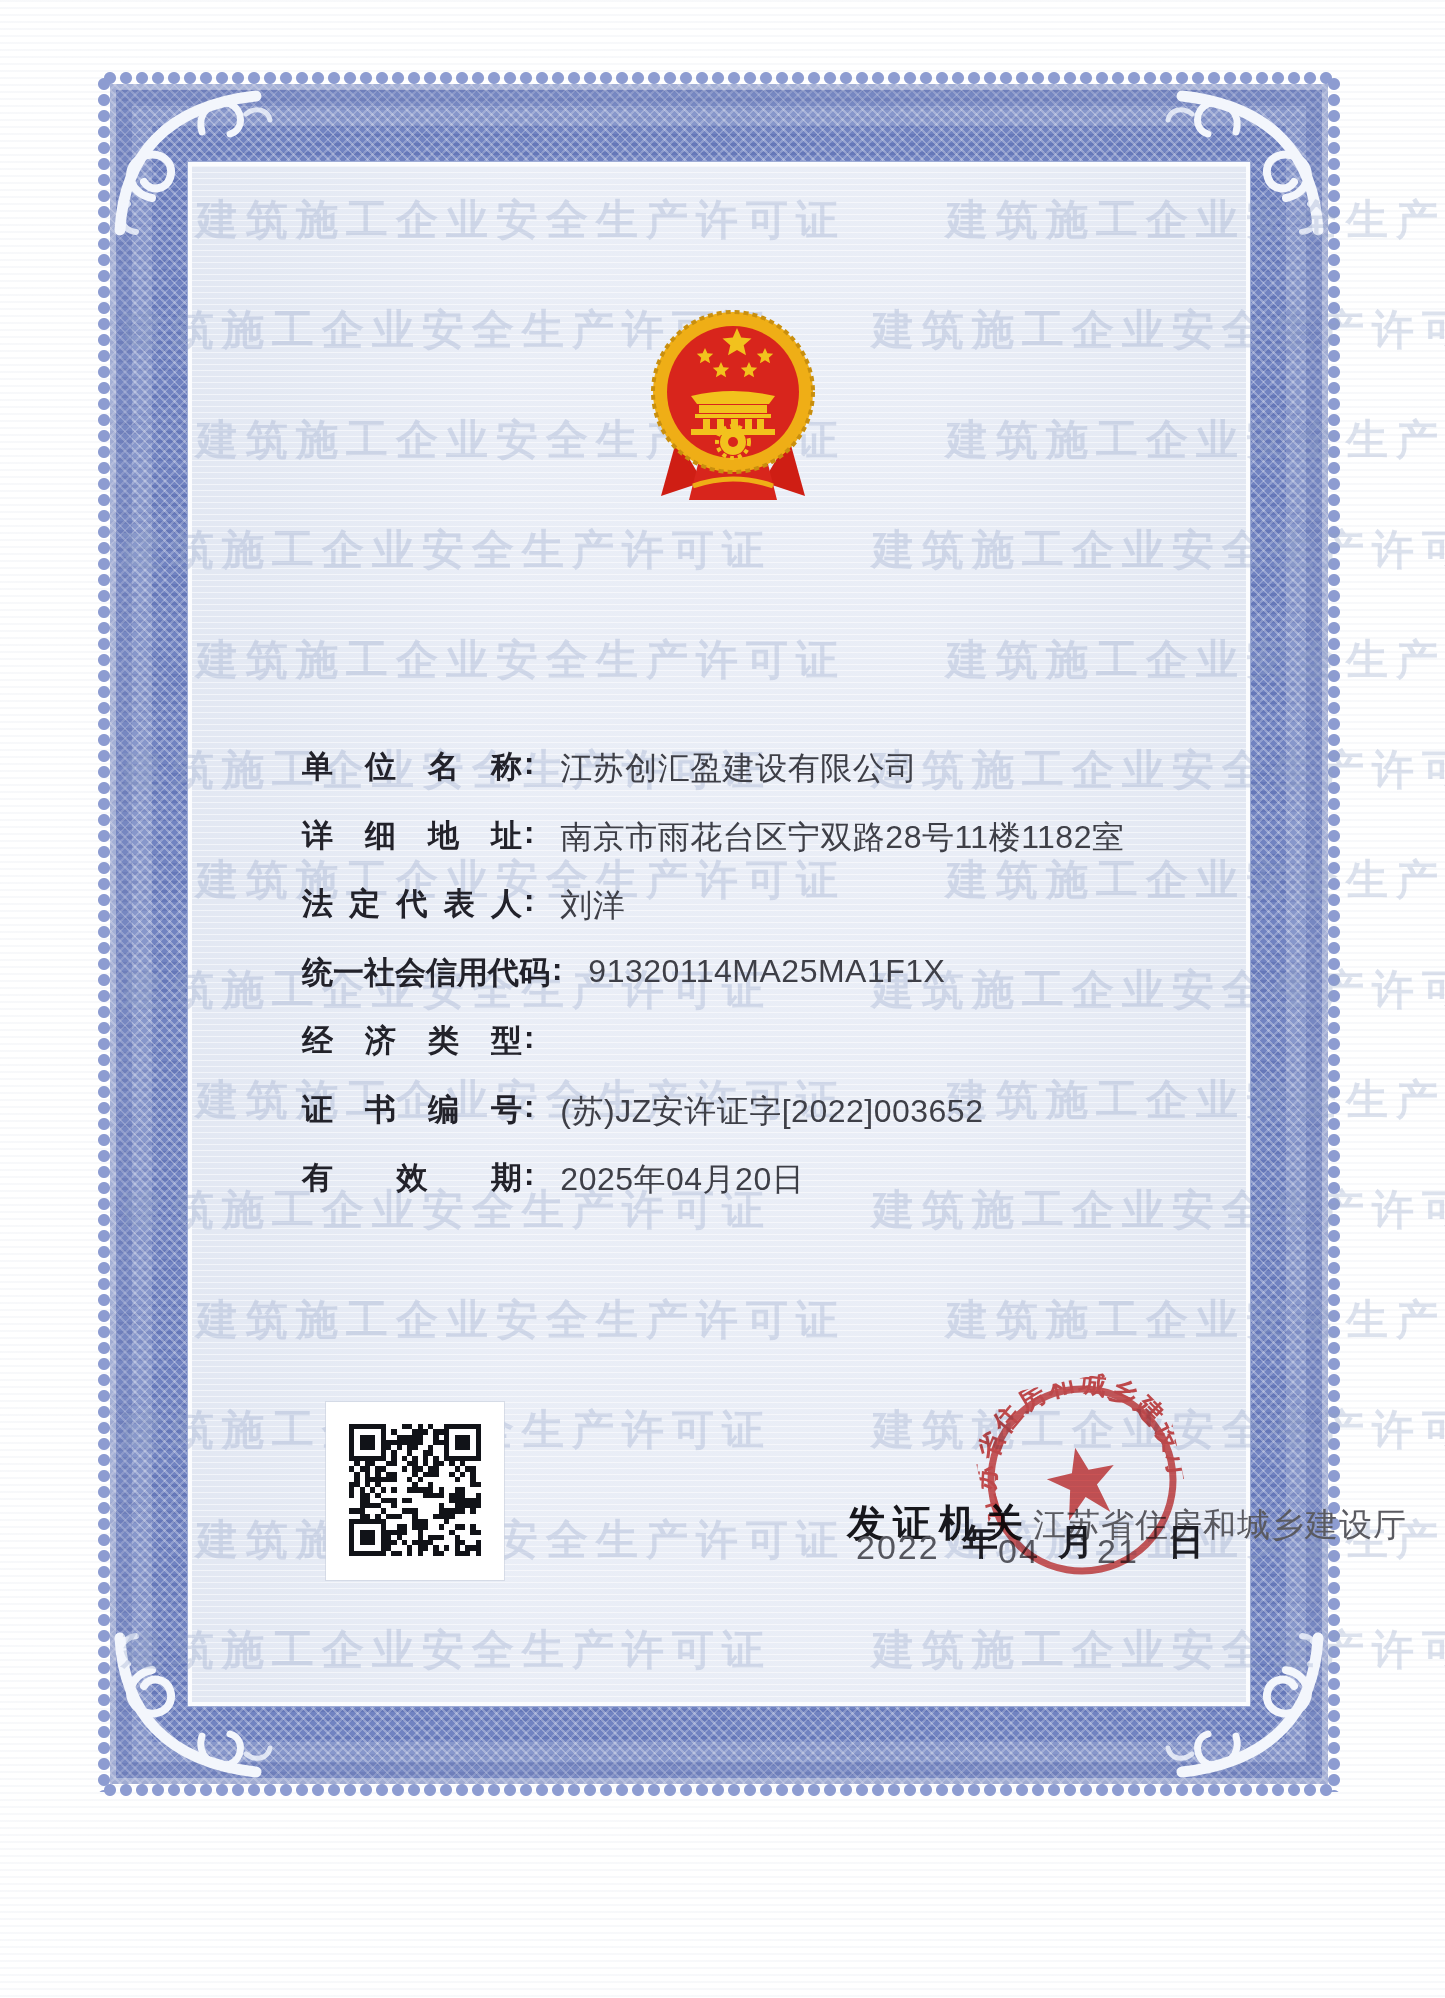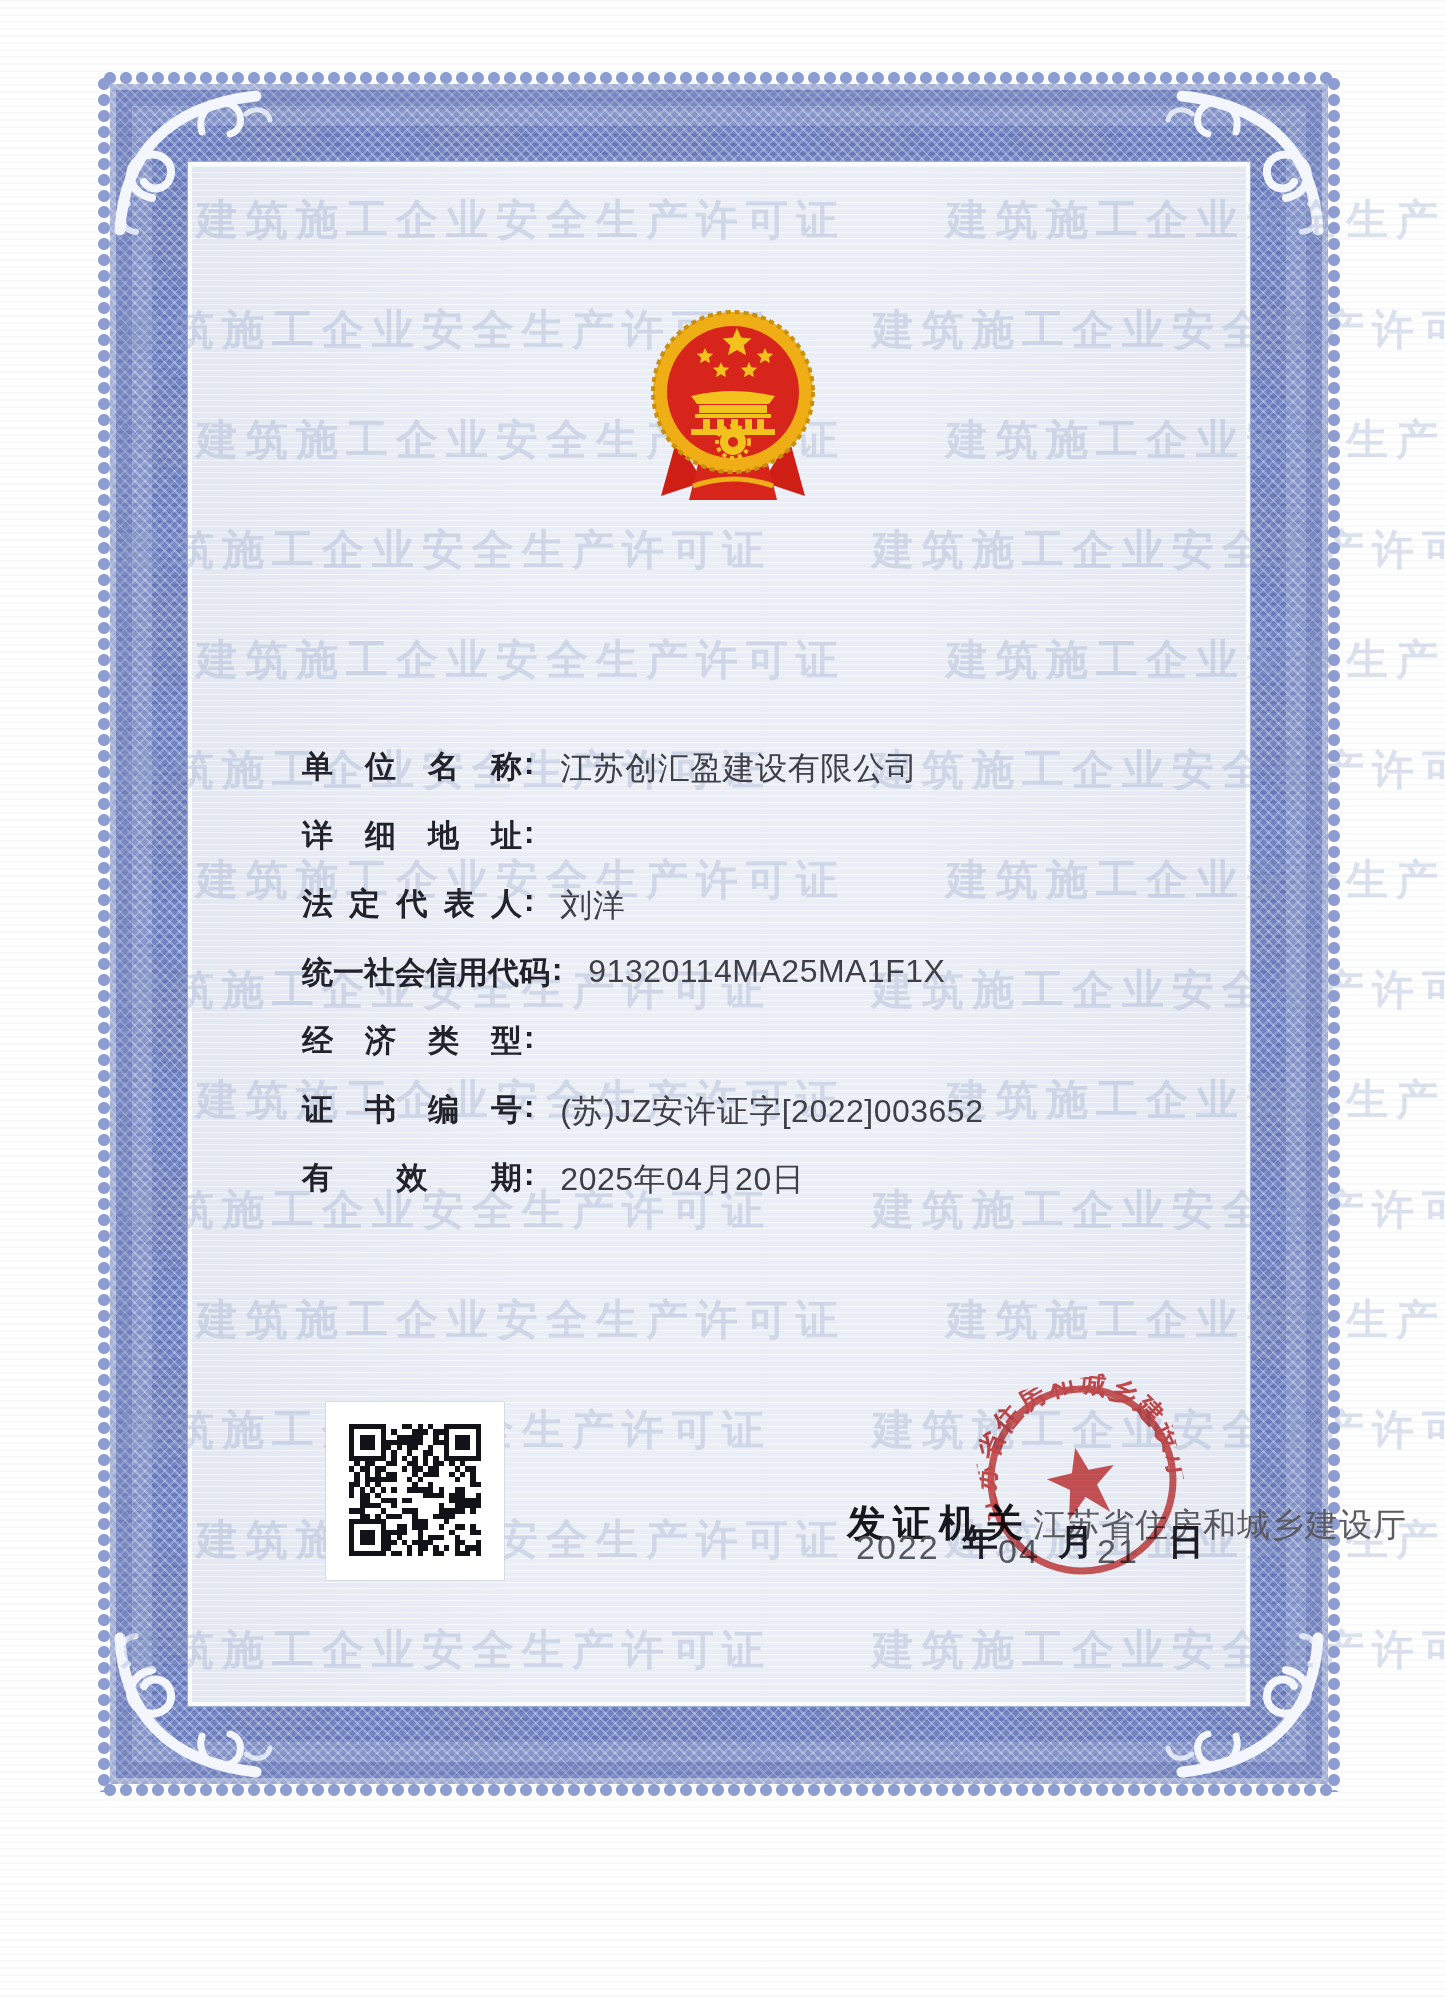--- a/index.html
+++ b/index.html
@@ -174,20 +174,21 @@
             <span class="fvalue">江苏创汇盈建设有限公司</span>
         </div>
         <div class="frow">
           <span class="flabel jlabel">
               <span>详</span>
               <span>细</span>
               <span>地</span>
               <span>址</span>
             </span>
             <span class="fcolon">:</span>
+            <span class="fvalue">南京市雨花台区宁双路28号11楼1182室</span>
         </div>
         <div class="frow">
           <span class="flabel jlabel">
               <span>法</span>
               <span>定</span>
               <span>代</span>
               <span>表</span>
               <span>人</span>
             </span>
             <span class="fcolon">:</span>

